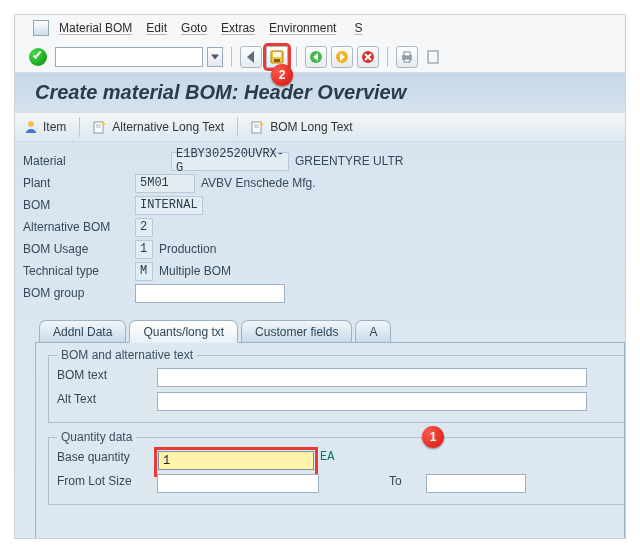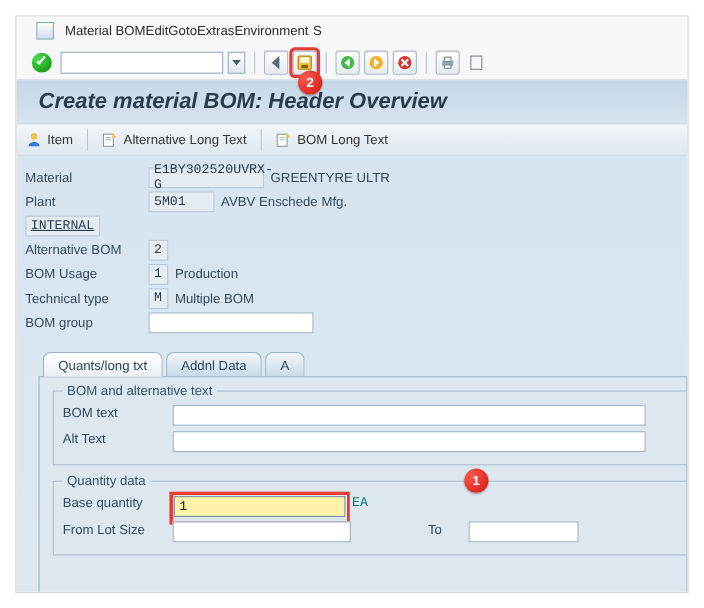--- a/index.html
+++ b/index.html
@@ -28,21 +28,23 @@
     padding-left: 18px;
     background: #f5f7f9;
   }
   .menu-bar .sys-icon {
     width: 16px; height: 16px;
     border: 1px solid #8aa;
     background: linear-gradient(#fff,#cde);
     margin-right: 10px;
   }
   .menu-bar .menu-item {
+    margin-right: 14px;
     color: #2a2a2a;
+    text-decoration: underline;
     text-decoration-color: rgba(0,0,0,0.25);
     text-underline-offset: 2px;
     cursor: default;
   }
   .toolbar {
     height: 32px;
     display: flex;
     align-items: center;
     padding-left: 14px;
     background: #f5f7f9;
@@ -349,30 +351,31 @@
             <line x1="3" y1="7" x2="8" y2="7" stroke="#aab3bb"></line>
             <polygon points="9,1 13,5 9,5" fill="#f3c04a"></polygon>
           </svg>
         <span>BOM Long Text</span>
       </div>
     </div>
 
     <div class="fields">
       <div class="row">
         <span class="lbl">Material</span>
-        <span class="ro" style="width:105px;">E1BY302520UVRX-G</span>
+        <span class="ro" style="width:118px;margin-left:36px;">E1BY302520UVRX-G</span>
         <span class="desc">GREENTYRE  ULTR</span>
       </div>
       <div class="row">
         <span class="lbl">Plant</span>
         <span class="ro" style="width:60px;">5M01</span>
         <span class="desc">AVBV Enschede Mfg.</span>
       </div>
       <div class="row">
-        <span class="ro" style="width:68px;text-decoration:underline;">INTERNAL</span>
+        <span class="lbl">BOM</span>
+        <span class="ro" style="width:68px;">INTERNAL</span>
       </div>
       <div class="row">
         <span class="lbl">Alternative BOM</span>
         <span class="ro" style="width:18px;">2</span>
       </div>
       <div class="row">
         <span class="lbl">BOM Usage</span>
         <span class="ro" style="width:18px;">1</span>
         <span class="desc">Production</span>
       </div>
@@ -381,22 +384,23 @@
         <span class="ro" style="width:18px;">M</span>
         <span class="desc">Multiple BOM</span>
       </div>
       <div class="row">
         <span class="lbl">BOM group</span>
         <input class="txt-input" style="width: 150px;" value="">
       </div>
     </div>
 
     <div class="tabstrip">
+      <div class="tab">Addnl Data</div>
       <div class="tab active">Quants/long txt</div>
-      <div class="tab">Addnl Data</div>
+      <div class="tab">Customer fields</div>
       <div class="tab">A</div>
     </div>
 
     <div class="tab-panel">
 
       <div class="groupbox" style="width:620px;">
         <div class="legend">BOM and alternative text</div>
         <div class="body">
           <div class="row2">
             <span class="lbl2">BOM text</span>

